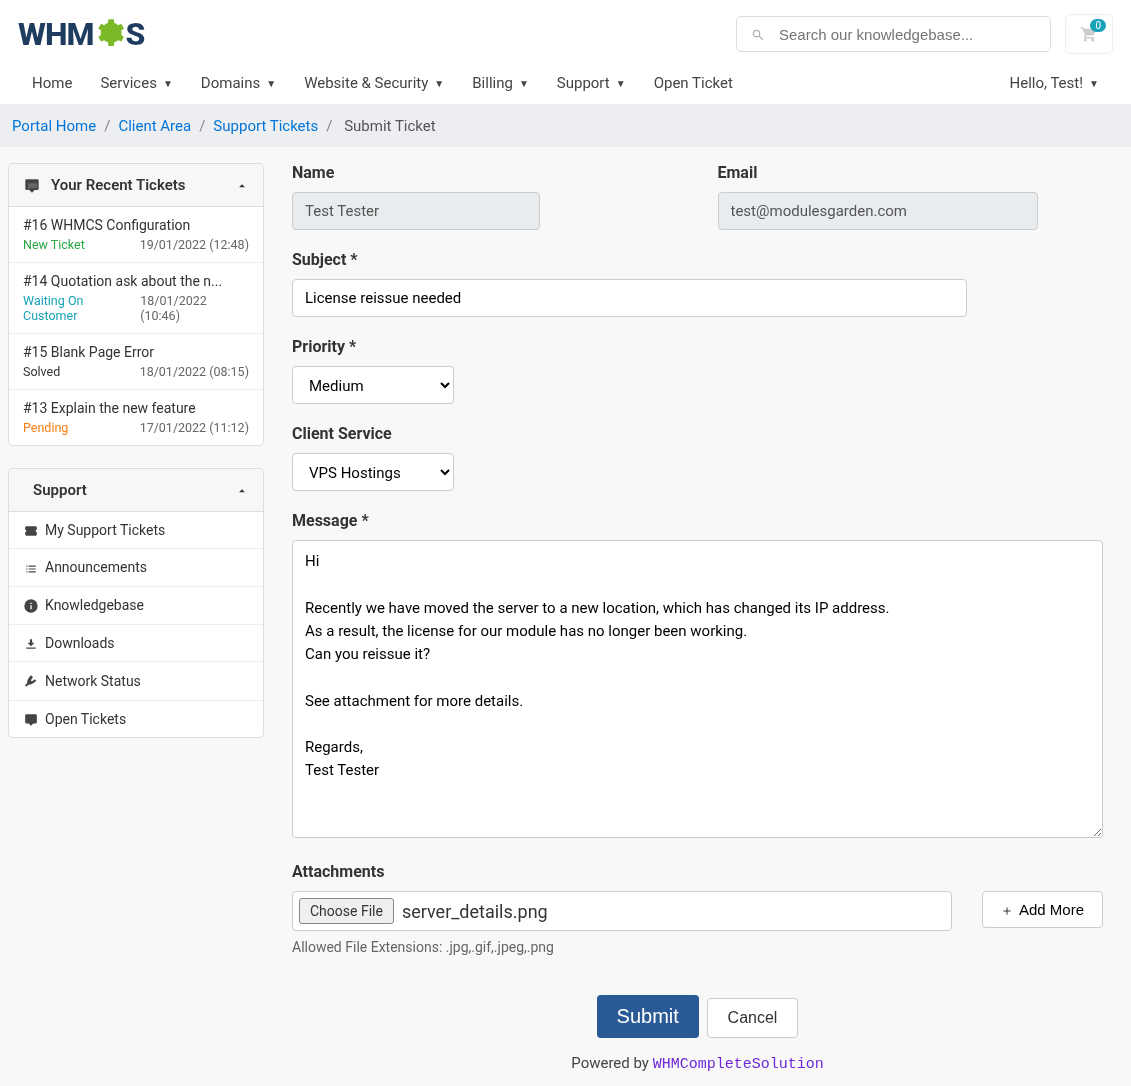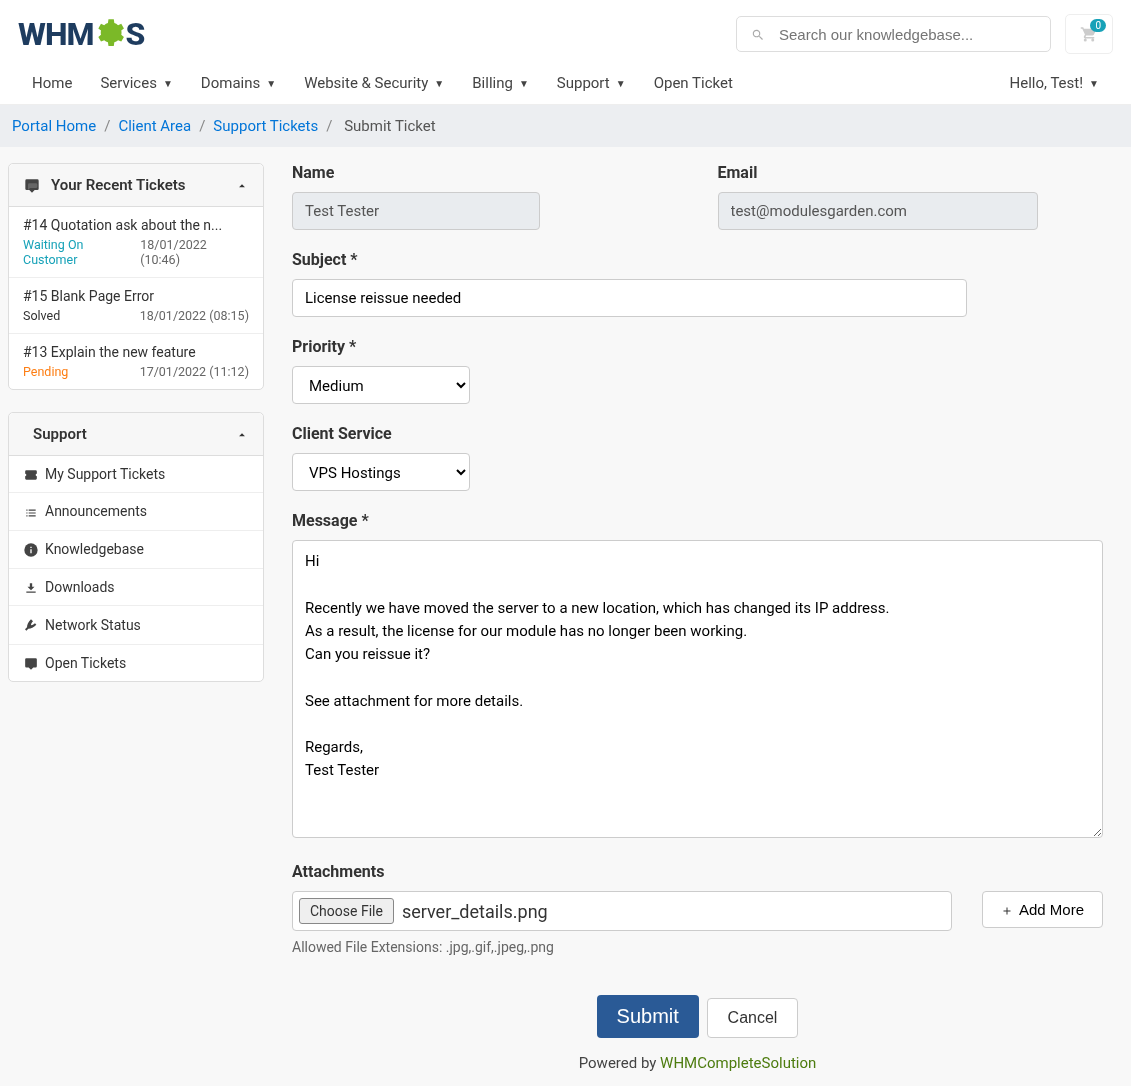--- a/index.html
+++ b/index.html
@@ -45,37 +45,37 @@
 .ticket-date { color: #666; }
 .support-item { display: flex; align-items: center; color: #333; }
 .support-item .s-icon { width: 22px; color: #444; }
 
 .form-label { font-weight: 700; color: #333; margin-bottom: 10px; display: block; font-size: 16px; }
 .form-row { display: flex; gap: 40px; margin-bottom: 20px; }
 .form-col { flex: 1; }
 .form-group { margin-bottom: 20px; }
 .form-control { width: 100%; padding: 9px 12px; border: 1px solid #ccc; border-radius: 4px; font-size: 15px; background: #fff; font-family: inherit; }
 .form-control[readonly] { background: #e9ecef; color: #555; }
-select.form-control { width: 178px; height: 38px; }
+select.form-control { width: 162px; height: 38px; }
 textarea.form-control { resize: vertical; height: 298px; line-height: 1.55; }
 .req { color: #333; }
 
 .file-row { display: flex; gap: 30px; align-items: flex-start; }
 .file-input { flex: 1; border: 1px solid #ccc; border-radius: 4px; padding: 6px; display: flex; align-items: center; background: #fff; }
 .choose-btn { border: 1px solid #888; background: #efefef; padding: 4px 10px; border-radius: 3px; font-size: 14px; cursor: pointer; margin-right: 8px; }
 .file-name { color: #333; font-size: 18px; }
 .add-more-btn { border: 1px solid #ccc; background: #fff; padding: 9px 18px; border-radius: 4px; font-size: 15px; cursor: pointer; display: flex; align-items: center; gap: 6px; }
 .file-hint { font-size: 14px; color: #666; margin-top: 8px; }
 
 .actions { text-align: center; margin-top: 40px; margin-bottom: 16px; }
 .btn-primary { background: #2a5a96; color: #fff; border: none; padding: 10px 20px; border-radius: 4px; font-size: 20px; cursor: pointer; margin-right: 4px; }
 .btn-secondary { background: #fff; color: #333; border: 1px solid #ccc; padding: 10px 20px; border-radius: 4px; font-size: 16px; cursor: pointer; }
 
 .footer { text-align: center; color: #444; font-size: 15px; padding-bottom: 14px; }
-.footer a { color: #4d7c0f; }
+.footer a { color: #6d28d9; font-family: Liberation Mono, monospace; }
 
 svg { display: inline-block; vertical-align: middle; }
 </style>
 </head>
 <body>
 
 <div class="header">
   <div class="logo">
     <span>WHM</span>
     <span class="logo-gear">
@@ -154,20 +154,27 @@
         </span>
         <span>Your Recent Tickets</span>
         <span class="collapse-icon">
           <svg width="14" height="14" viewBox="0 0 24 24" fill="#333">
               <path d="M7 14l5-5 5 5z"></path>
             </svg>
         </span>
       </div>
       <div id="ticket-list">
           <div class="panel-item">
+            <div class="ticket-title">#16 WHMCS Configuration</div>
+            <div class="ticket-meta">
+              <span class="status-new">New Ticket</span>
+              <span class="ticket-date">19/01/2022 (12:48)</span>
+            </div>
+          </div>
+          <div class="panel-item">
             <div class="ticket-title">#14 Quotation ask about the n...</div>
             <div class="ticket-meta">
               <span class="status-waiting">Waiting On Customer</span>
               <span class="ticket-date">18/01/2022 (10:46)</span>
             </div>
           </div>
           <div class="panel-item">
             <div class="ticket-title">#15 Blank Page Error</div>
             <div class="ticket-meta">
               <span class="status-solved">Solved</span>

